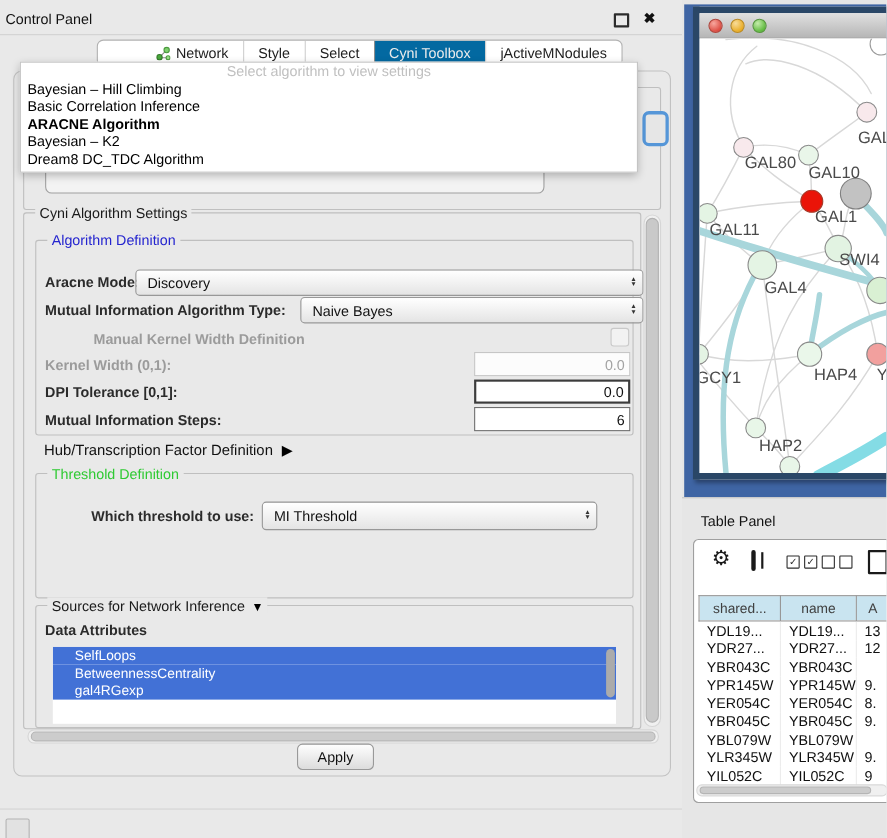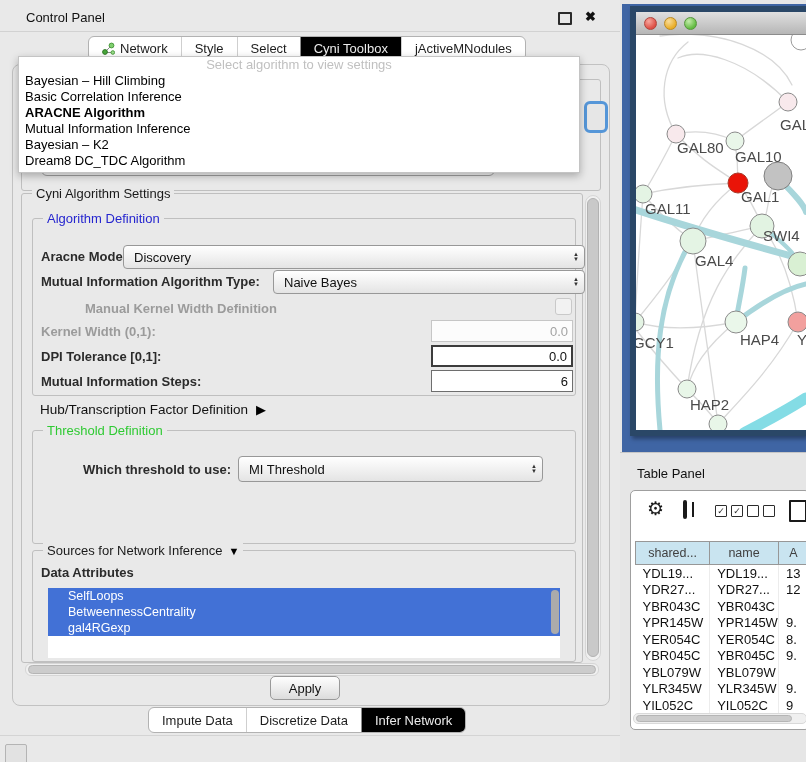--- a/index.html
+++ b/index.html
@@ -3,31 +3,31 @@
 <meta charset="utf-8">
 <style>
   html,body{margin:0;padding:0;background:#e9e9e9;}
   .app{position:relative;width:806px;height:762px;overflow:hidden;background:#e9e9e9;
        font-family:"Liberation Sans",sans-serif;color:#1c1c1c;font-size:13px;}
 
   
   .control-panel{position:absolute;left:0;top:5px;width:620px;height:730px;background:#e9e9e9;
                  border-bottom:1px solid #d4d4d4;}
   .cp-titlebar{position:absolute;left:0;top:0;width:620px;height:26px;border-bottom:1px solid #d2d2d2;}
-  .cp-title{position:absolute;left:26px;top:5px;font-size:13px;color:#111;}
+  .cp-title{position:absolute;left:5px;top:5px;font-size:13px;color:#111;}
   .float-box{position:absolute;right:48px;top:7px;width:10px;height:9px;border:2px solid #2b2b2b;border-radius:1px;}
   .close-x{position:absolute;right:24px;top:4px;font-size:13px;font-weight:bold;color:#111;}
 
   
   .seg{position:absolute;display:inline-flex;height:23px;border:1px solid #b2b2b2;border-radius:6px;
-       background:#fff;overflow:hidden;align-items:stretch;}
+       background:#fff;overflow:hidden;align-items:stretch;padding-left:40px;}
   .seg-item{display:flex;align-items:center;padding:0 13px;font-size:13px;color:#1d1d1d;
             border-left:1px solid #cfcfcf;white-space:nowrap;}
   .seg-item:first-child{border-left:none;}
-  .seg-item.sel{background:#000000;color:#ececec;border-left-color:#8d8d8d;}
+  .seg-item.sel{background:#0369a1;color:#ececec;border-left-color:#8d8d8d;}
   .tab-icon{display:inline-flex;margin-right:5px;}
 
   
   .main-panel{position:absolute;left:12px;top:59px;width:596px;height:640px;background:#e9e9e9;
               border:1px solid #c2c2c2;border-radius:8px;}
   .groupbox{position:absolute;border:1px solid #bfbfbf;border-radius:3px;}
   .gtitle{position:absolute;top:-8px;left:10px;background:#e9e9e9;padding:0 4px;font-size:13px;color:#1a1a1a;white-space:nowrap;}
   .gtitle.blue{color:#2525cf;}
   .gtitle.green{color:#2fca33;}
   .lbl{position:absolute;font-weight:bold;font-size:13px;color:#2b2b2b;white-space:nowrap;}
@@ -238,37 +238,25 @@
           <span>Apply</span>
         </div>
     </div>
 
     <div class="dropdown">
       <div class="dd-prompt">Select algorithm to view settings</div>
       <div id="ddItems">
           <div class="dd-item">Bayesian – Hill Climbing</div>
           <div class="dd-item">Basic Correlation Inference</div>
           <div class="dd-item bold">ARACNE Algorithm</div>
-          <div class="dd-item">Mutual Information Inference</div>
           <div class="dd-item">Bayesian – K2</div>
           <div class="dd-item">Dream8 DC_TDC Algorithm</div>
         </div>
     </div>
 
-    <div class="seg" style="left:148px;top:702px;height:24px;" id="bottomTabs">
-        <div class="seg-item">
-          <span>Impute Data</span>
-        </div>
-        <div class="seg-item">
-          <span>Discretize Data</span>
-        </div>
-        <div class="seg-item sel">
-          <span>Infer Network</span>
-        </div>
-      </div>
   </section>
 
   <section class="desktop">
     <div class="desk-blue"></div>
 
     <div class="net-window">
       <div class="net-titlebar">
         <span class="light red"></span>
         <span class="light yellow"></span>
         <span class="light green"></span>

